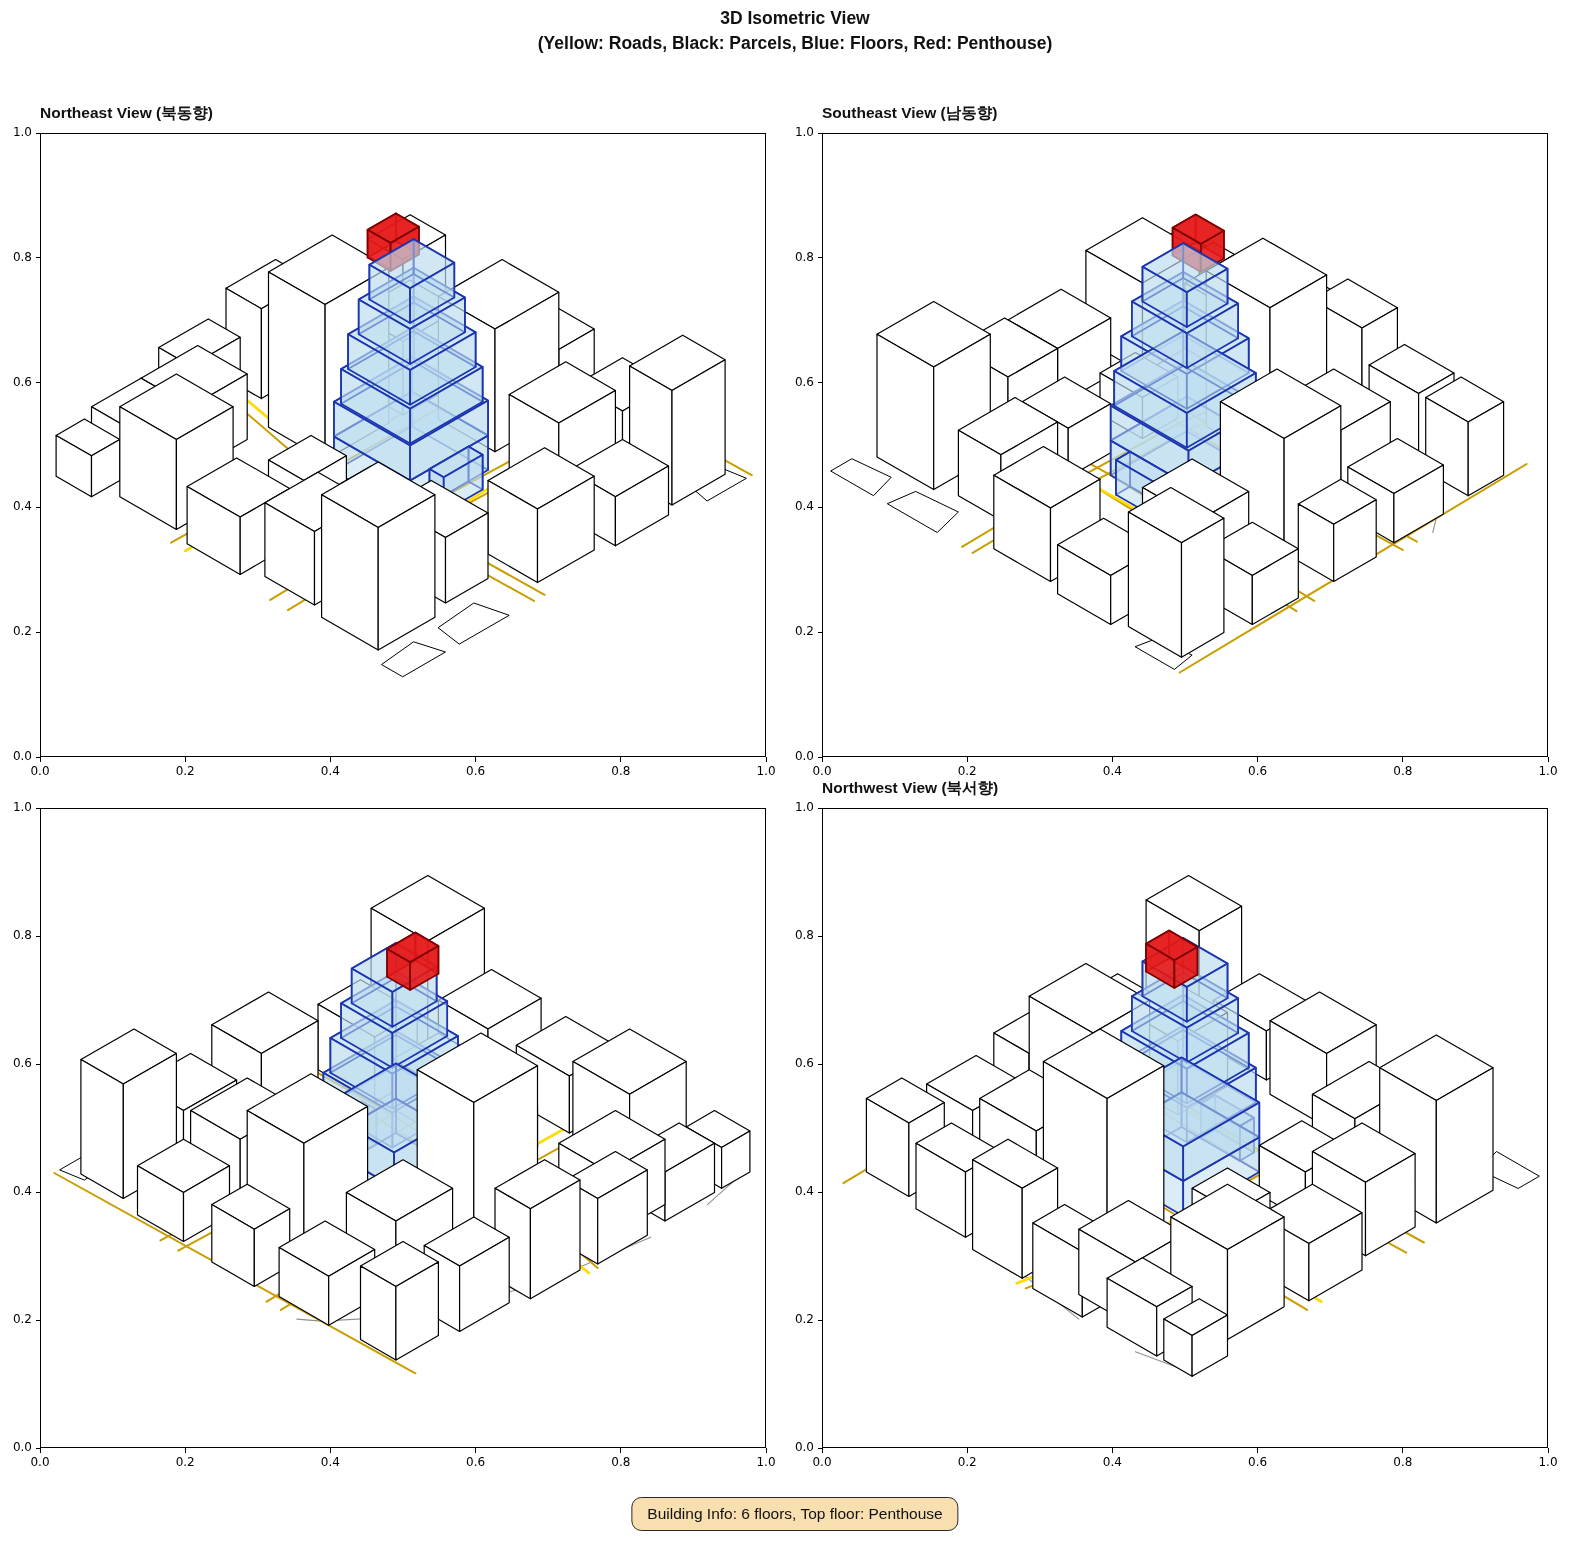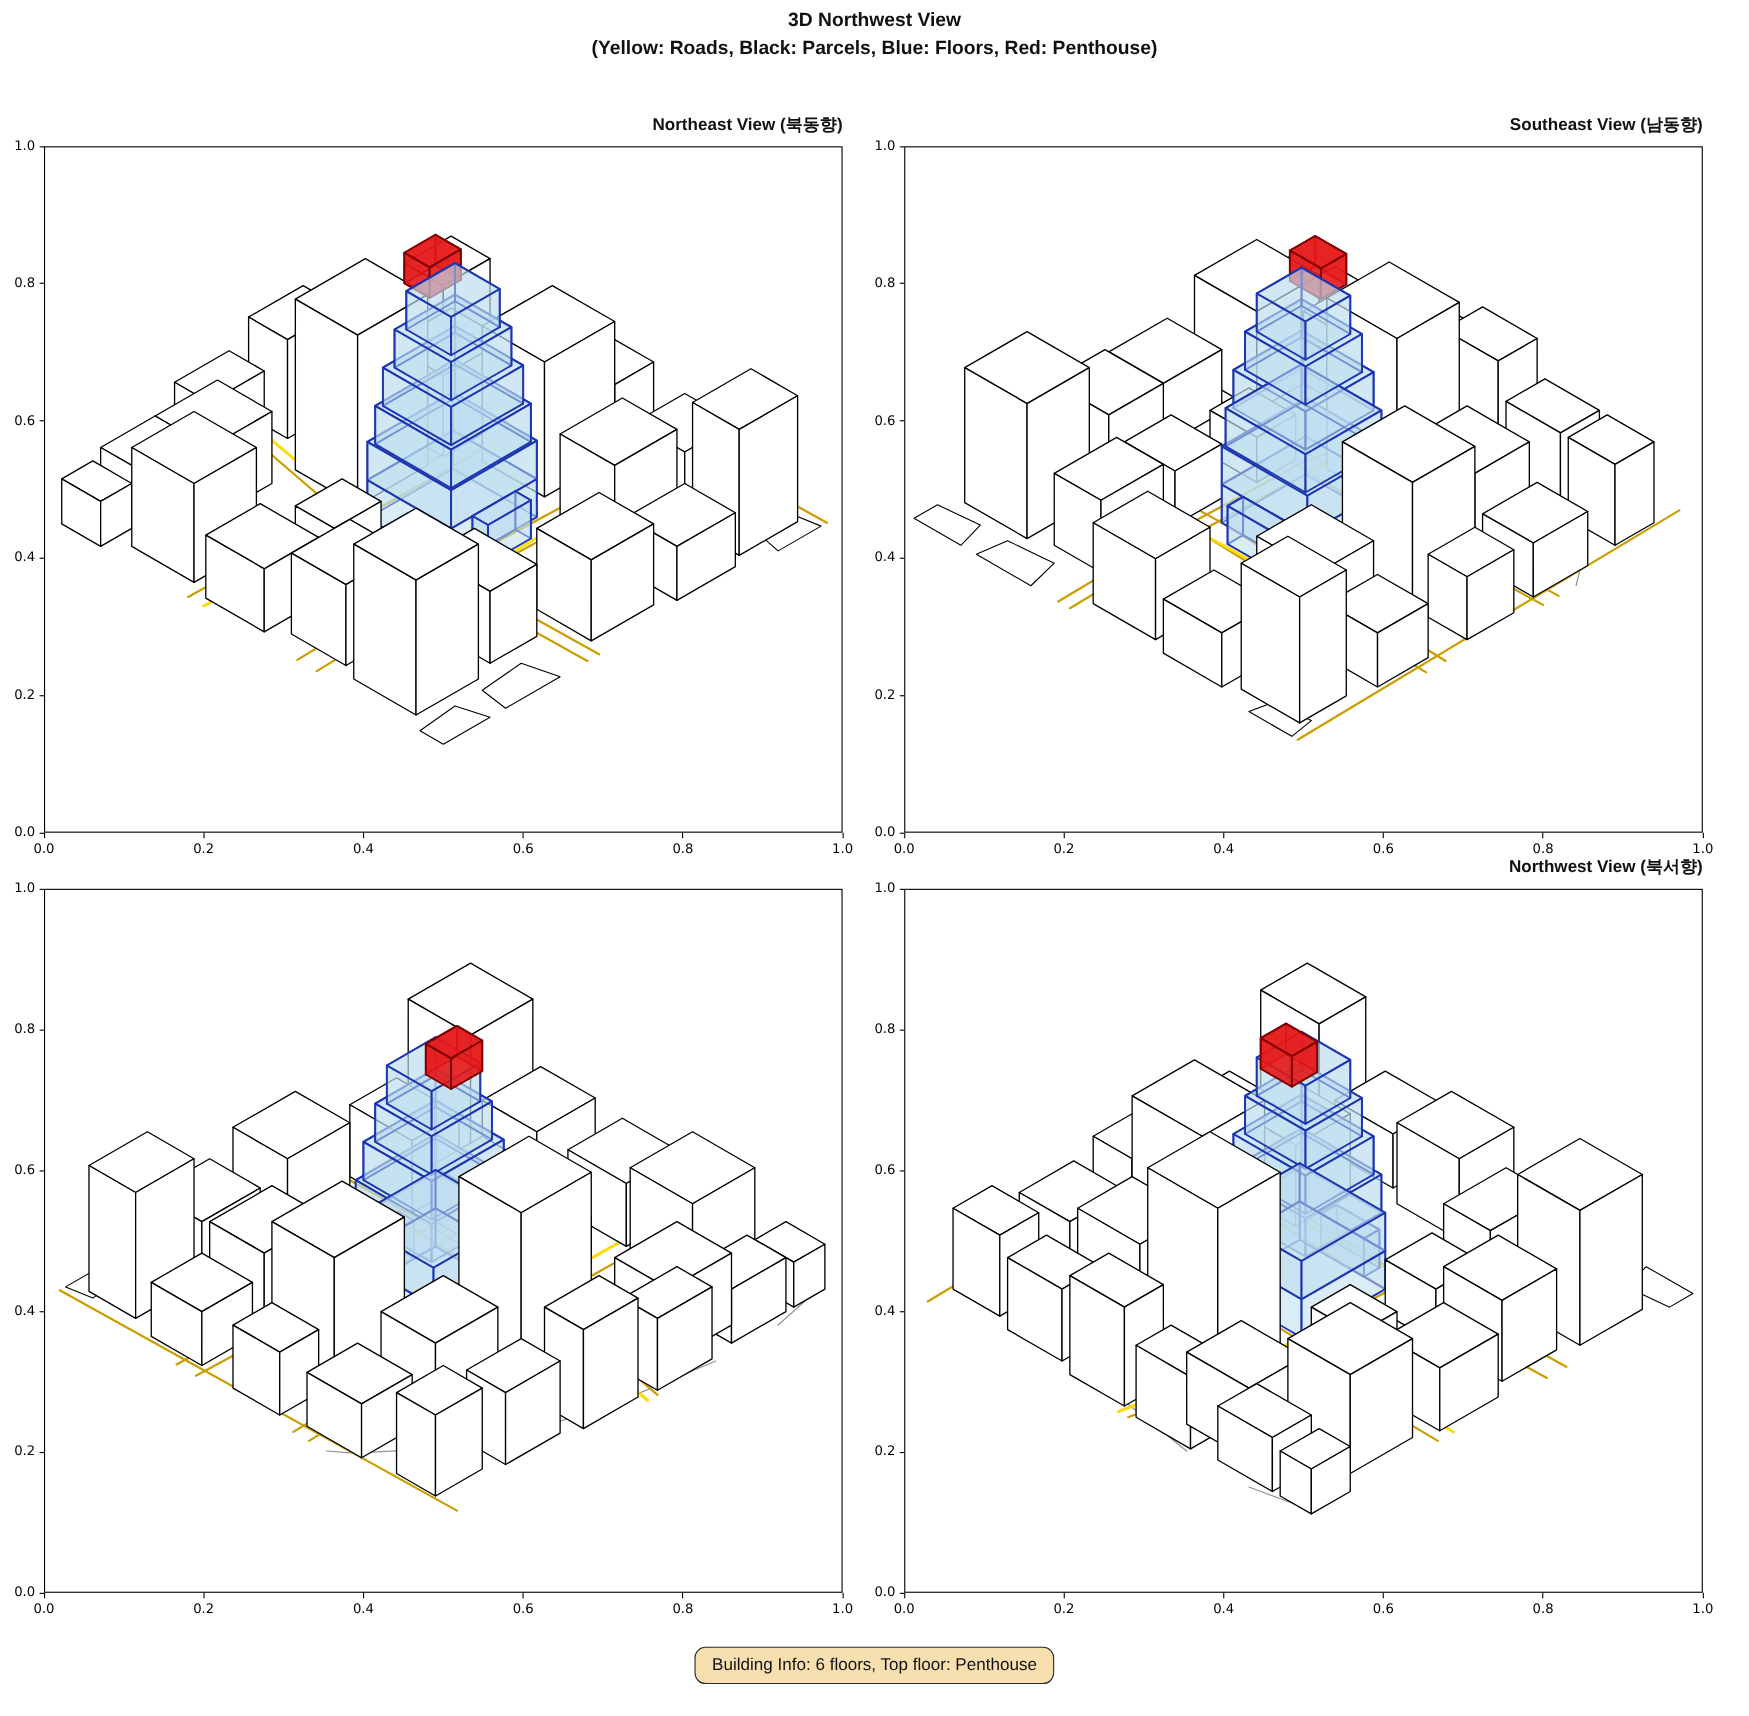--- a/index.html
+++ b/index.html
@@ -1,36 +1,36 @@
 <!DOCTYPE html>
 <html><head>
 <meta charset="utf-8">
 <style>
   html,body{margin:0;padding:0;background:#ffffff;}
   body{width:1590px;height:1560px;position:relative;font-family:"DejaVu Sans","Liberation Sans",sans-serif;}
   .fig-title{position:absolute;left:0;width:1590px;text-align:center;font-weight:700;font-size:17.5px;color:#111;font-family:"Liberation Sans","DejaVu Sans",sans-serif;}
   #title-line1{top:8px;}
   #title-line2{top:33px;}
   .subplot{position:absolute;}
-  .plot-title{position:absolute;left:0;top:-30px;width:100%;text-align:right;font-weight:700;font-size:15.5px;color:#111;font-family:"Liberation Sans","DejaVu Sans",sans-serif;white-space:nowrap;}
+  .plot-title{position:absolute;left:0;top:-30px;width:100%;text-align:left;font-weight:700;font-size:15.5px;color:#111;font-family:"Liberation Sans","DejaVu Sans",sans-serif;white-space:nowrap;}
   .axes{position:absolute;left:0;top:0;border:1px solid #000;background:#fff;}
   .axes svg{display:block;}
   .ticklabel{position:absolute;font-size:12px;color:#000;font-family:"DejaVu Sans",sans-serif;}
   .xtick{width:44px;text-align:center;}
   .ytick{width:40px;text-align:right;}
   .tickmark{position:absolute;background:#000;}
   .badge{position:absolute;top:1497px;left:50%;transform:translateX(-50%);
     background:#F8DFB0;border:1.4px solid #2a2a2a;border-radius:9px;
     padding:7px 15px;font-size:15.5px;color:#111;white-space:nowrap;
     font-family:"Liberation Sans","DejaVu Sans",sans-serif;}
 </style>
 </head>
 <body>
 
-<div class="fig-title" id="title-line1">3D Northwest View</div>
+<div class="fig-title" id="title-line1">3D Isometric View</div>
 <div class="fig-title" id="title-line2">(Yellow: Roads, Black: Parcels, Blue: Floors, Red: Penthouse)</div>
 
 <div class="subplot" id="sp0" style="left: 40px; top: 133px; width: 726px; height: 624px;">
   <div class="plot-title">Northeast View (북동향)</div>
   <div class="axes" style="width: 724px; height: 622px;">
       <svg width="724" height="622" viewBox="0 0 724 622">
         <g>
           <polygon points="362.0,542.6 404.5,518.0 372.6,507.8 340.8,530.3" fill="none" fill-opacity="1" stroke="#000000" stroke-width="1" stroke-linejoin="round" stroke-linecap="round"></polygon>
           <polygon points="666.4,366.8 705.4,344.3 680.6,334.1 652.3,354.5" fill="none" fill-opacity="1" stroke="#000000" stroke-width="1" stroke-linejoin="round" stroke-linecap="round"></polygon>
           <polygon points="418.6,509.9 468.2,481.3 432.8,469.0 397.4,493.5" fill="none" fill-opacity="1" stroke="#000000" stroke-width="1" stroke-linejoin="round" stroke-linecap="round"></polygon>

